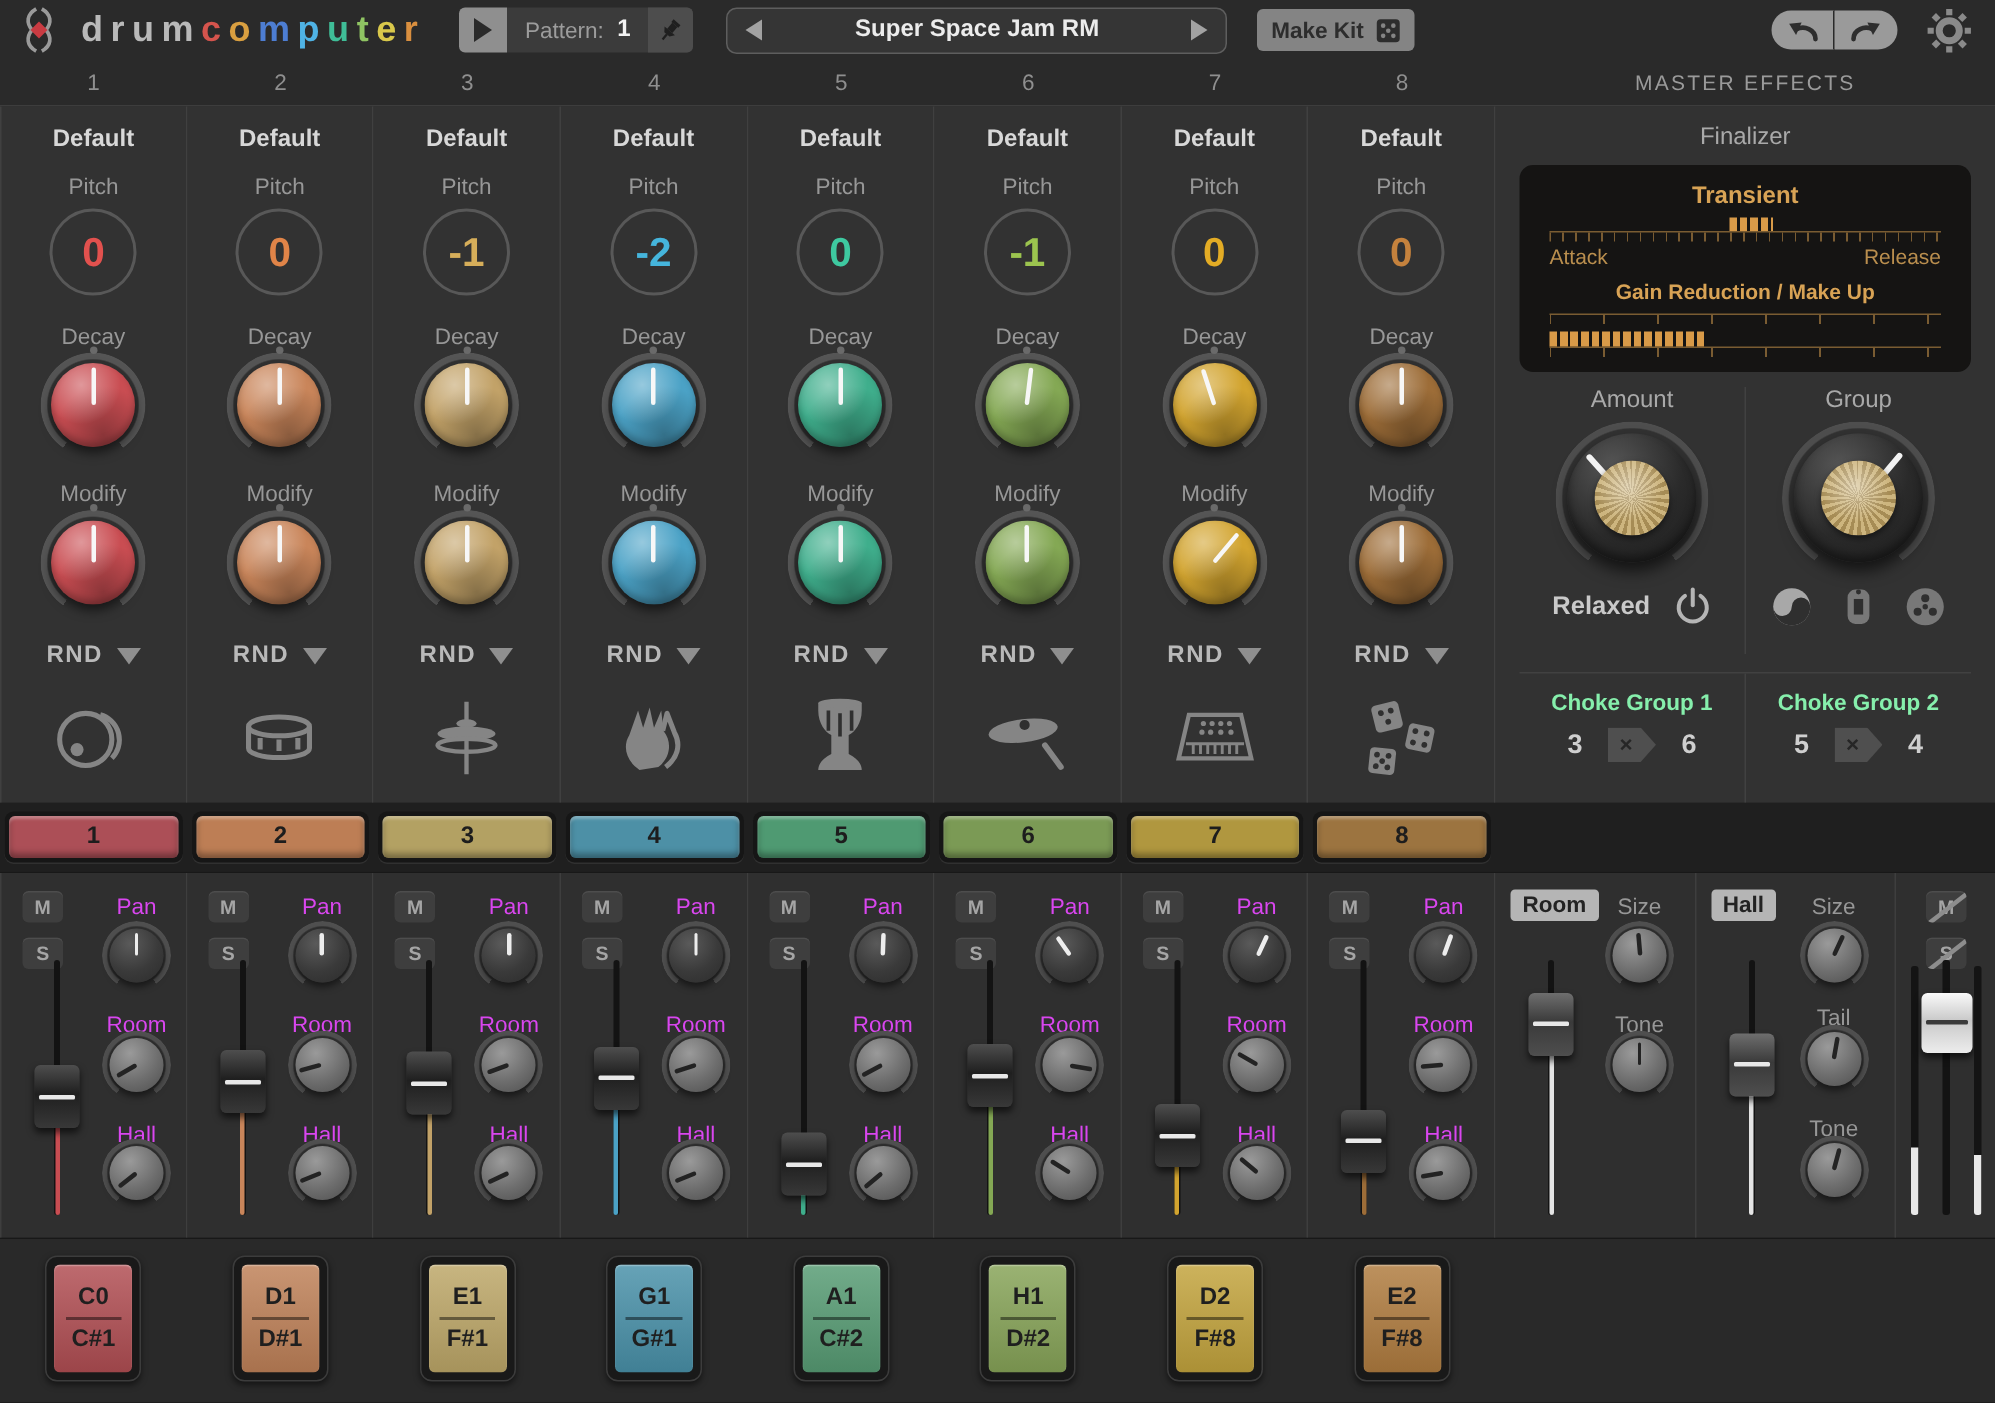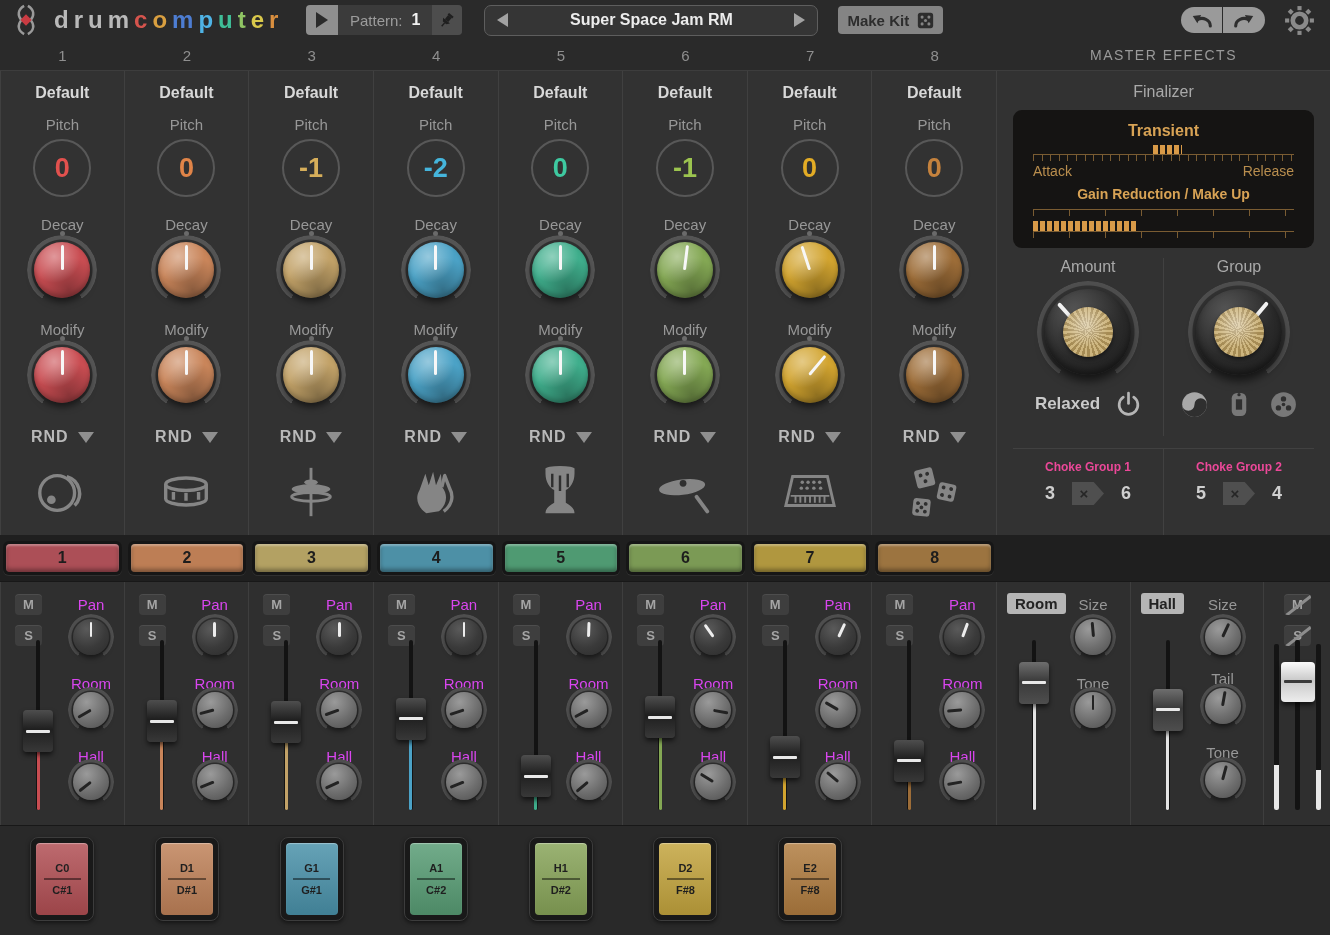--- a/index.html
+++ b/index.html
@@ -90,21 +90,21 @@
         background:radial-gradient(circle at 45% 35%,rgba(255,255,255,.45),rgba(255,255,255,0) 55%),
                    repeating-conic-gradient(#cdb57e 0 7deg,#a68c55 7deg 14deg);
         box-shadow:0 2px 4px rgba(0,0,0,.5);}
   .bigtick{position:absolute;left:calc(50% - 2px);top:3%;width:4px;height:24%;background:#f2f2f2;border-radius:2px;transform-origin:50% calc(47px - 2.6px);}
   .aw-bottom{margin-top:14px;display:flex;align-items:center;gap:16px;height:30px;}
   .relaxed{color:#c9c9c9;font-size:17px;font-weight:bold;}
   .wicons{display:flex;gap:21px;align-items:center;}
   .choke-row{border-top:1px solid #414141;margin-top:12px;flex:1;display:flex;}
   .choke-col{flex:1;display:flex;flex-direction:column;align-items:center;padding-top:11px;}
   .choke-col.left{border-right:1px solid #414141;}
-  .choke-title{color:#ec4899;font-size:12px;font-weight:bold;text-align:center;}
+  .choke-title{color:#86efac;font-size:15px;font-weight:bold;text-align:center;}
   .choke-vals{display:flex;align-items:center;gap:17px;margin-top:8px;}
   .choke-num{color:#cfcfcf;font-size:18px;font-weight:bold;cursor:pointer;}
   .choke-x{width:32px;height:23px;background:#4f4f4f;clip-path:polygon(0 0,68% 0,100% 50%,68% 100%,0 100%);
            display:flex;align-items:center;justify-content:center;padding-right:8px;color:#262626;font-weight:bold;font-size:15px;cursor:pointer;}
 
   
   .tabband{height:46px;background:#1f1f1f;align-items:center;}
   .tabcell{padding:0 3px;display:flex;}
   .tab{flex:1;height:34px;background:#161616;border-radius:6px;padding:3px;box-shadow:0 1px 0 rgba(255,255,255,.08);cursor:pointer;}
   .tab-inner{height:100%;border-radius:4px;background:var(--tab);display:flex;align-items:center;justify-content:center;
@@ -161,21 +161,21 @@
   .meter{position:absolute;width:5px;top:62px;height:166px;background:#141414;border-radius:2px;overflow:hidden;}
   .meter .fill{position:absolute;left:0;right:0;bottom:0;background:#e8e8e8;}
 
   
   .botband{height:110px;background:#292929;border-top:1px solid #181818;}
   .padcell{display:flex;justify-content:center;padding-top:11px;}
   .pad{width:64px;height:84px;background:#191919;border:1px solid #3c3c3c;border-radius:8px;padding:5px;cursor:pointer;box-shadow:0 2px 4px rgba(0,0,0,.5);}
   .pad-inner{height:100%;border-radius:4px;background:linear-gradient(rgba(255,255,255,.16),rgba(0,0,0,.12)),var(--pad);
              display:flex;flex-direction:column;align-items:center;justify-content:center;gap:4px;
              box-shadow:inset 0 1px 1px rgba(255,255,255,.35);}
-  .pad-note{color:#1f1f1f;font-weight:bold;font-size:11px;}
+  .pad-note{color:#1f1f1f;font-weight:bold;font-size:16px;}
   .pad-div{width:72%;height:2px;background:rgba(0,0,0,.45);}
   .bot-right{padding:13px 18px 0 18px;}
   .remix-row{display:flex;gap:2px;height:22px;}
   .seg-btn{flex:1;display:flex;align-items:center;justify-content:center;font-size:15px;font-weight:bold;cursor:pointer;background:#7f7f7f;color:#3a3a3a;}
   .seg-btn.active{background:#d9d9d9;color:#1d1d1d;}
   .seg-btn:first-child{border-radius:3px 0 0 3px;}
   .seg-btn:last-child{border-radius:0 3px 3px 0;}
   .chev{margin-top:10px;height:44px;border-radius:8px;background:#1c1c1c;
         background-image:repeating-linear-gradient(45deg,#363636 0 6px,transparent 6px 15.5px),
                          repeating-linear-gradient(135deg,#363636 0 6px,transparent 6px 15.5px);
@@ -1032,20 +1032,29 @@
   <div class="padcell">
     <div class="pad" style="--pad: #bf8158;">
       <div class="pad-inner">
         <div class="pad-note">D1</div>
         <div class="pad-div"></div>
         <div class="pad-note">D#1</div>
       </div>
     </div>
   </div>
 
+  <div class="padcell">
+    <div class="pad" style="--pad: #bda768;">
+      <div class="pad-inner">
+        <div class="pad-note">E1</div>
+        <div class="pad-div"></div>
+        <div class="pad-note">F#1</div>
+      </div>
+    </div>
+  </div>
 
   <div class="padcell">
     <div class="pad" style="--pad: #4991a9;">
       <div class="pad-inner">
         <div class="pad-note">G1</div>
         <div class="pad-div"></div>
         <div class="pad-note">G#1</div>
       </div>
     </div>
   </div>

